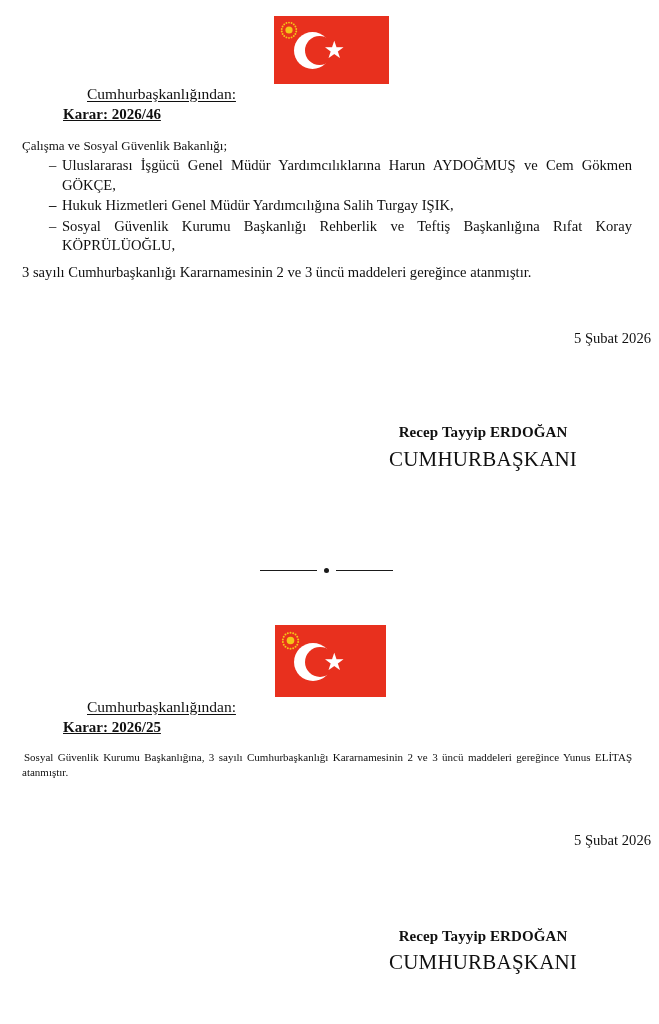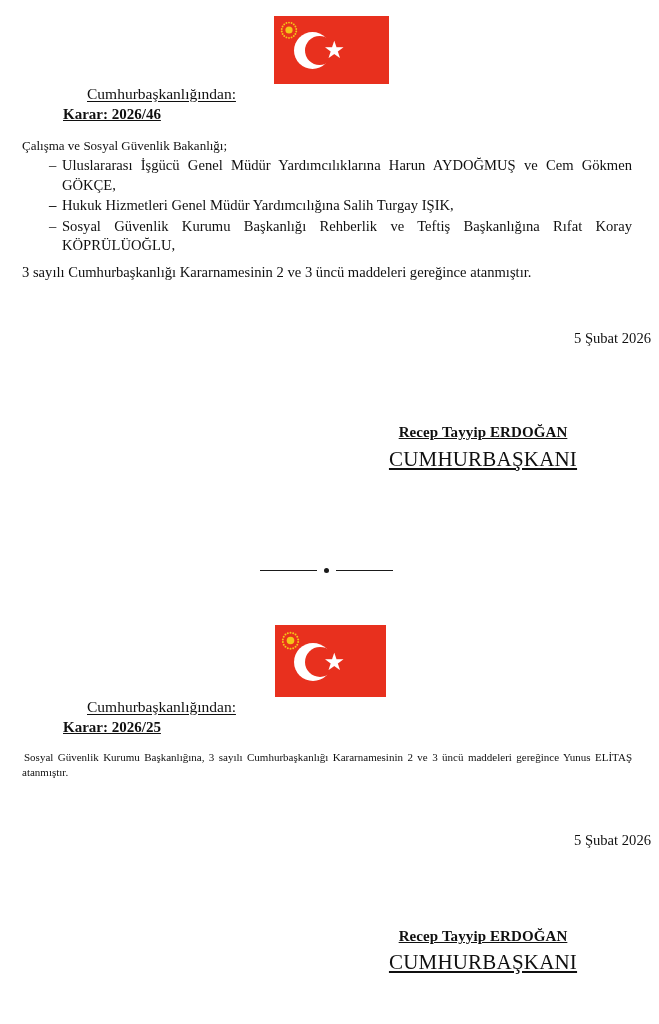--- a/index.html
+++ b/index.html
@@ -161,21 +161,20 @@
     font-size: 14.6px;
     padding-right: 8px;
   }
   #decree-1 .date-line { margin-top: 48px; }
   #decree-2 .date-line { margin-top: 52px; }
 
   .signature {
     text-align: center;
     width: 276px;
     margin-left: 345px;
-    text-decoration: underline;
   }
   #decree-1 .signature { margin-top: 74px; }
   #decree-2 .signature { margin-top: 76px; }
 
   .sig-name {
     font-weight: bold;
     font-size: 15px;
     line-height: 1.5;
     letter-spacing: 0.1px;
   }

